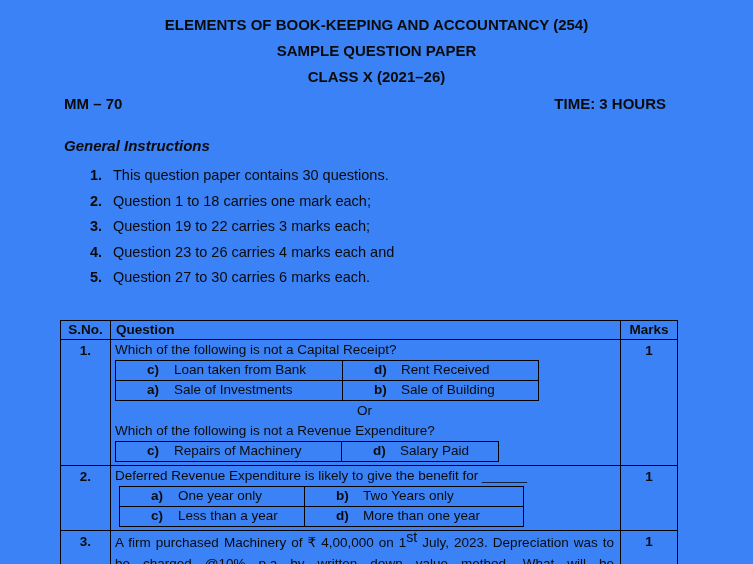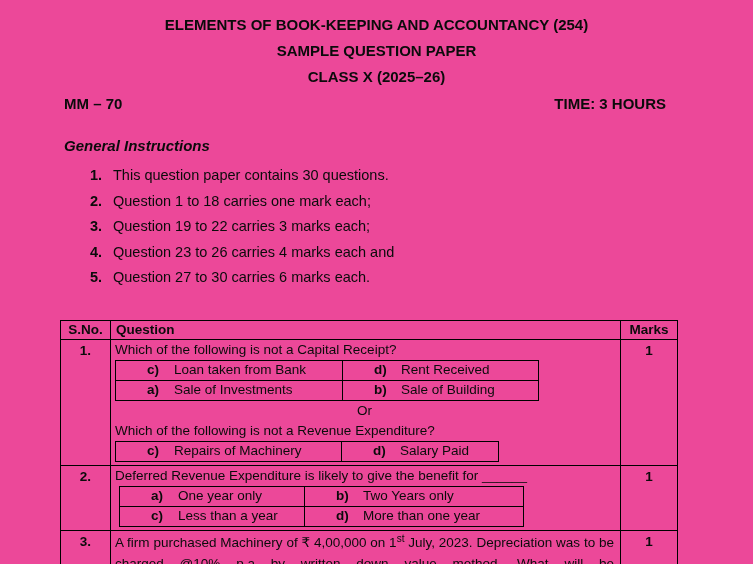--- a/index.html
+++ b/index.html
@@ -2,21 +2,21 @@
 <html><head>
 <meta charset="utf-8">
 <style>
   * { margin: 0; padding: 0; box-sizing: border-box; }
   html, body { background: #ffffff; }
   body {
     width: 753px; height: 564px; overflow: hidden;
     font-family: "Liberation Sans", "DejaVu Sans", sans-serif;
     color: #0b0b0b;
   }
-  .page { position: relative; width: 753px; height: 564px; padding-top: 12px; background: #ec4899; }
+  .page { position: relative; width: 753px; height: 564px; padding-top: 12px; background: #3b82f6; }
 
   
   .title-line { text-align: center; font-weight: bold; font-size: 15px; line-height: 26px; }
   .meta-row {
     display: flex; justify-content: space-between;
     margin: 5px 87px 0 64px;
     font-weight: bold; font-size: 15px; line-height: 17px;
   }
   .gi-heading {
     margin: 25px 0 0 64px;
@@ -55,31 +55,31 @@
   .opt-letter { font-weight: bold; display: inline-block; min-width: 17px; margin-right: 10px; }
   .t1 { width: 424px; } .t1 .c1 { width: 227px; }
   .t2 { width: 384px; } .t2 .c1 { width: 226px; }
   .t3 { width: 405px; margin-left: 4px; } .t3 .c1 { width: 185px; }
 
   
   .q-just {
     text-align: justify; text-align-last: justify;
     line-height: 21.5px; padding-top: 1px;
   }
-  .q-just sup { font-size: 10px; line-height: 0; }
+  .q-just sup { font-size: 14px; line-height: 0; }
   .row-last td { height: 75px; }
 </style>
 </head>
 <body>
 
 <div class="page">
 
   <div class="title-line">ELEMENTS OF BOOK-KEEPING AND ACCOUNTANCY (254)</div>
   <div class="title-line">SAMPLE QUESTION PAPER</div>
-  <div class="title-line">CLASS X (2025–26)</div>
+  <div class="title-line">CLASS X (2021–26)</div>
 
   <div class="meta-row">
     <span>MM – 70</span>
     <span>TIME: 3 HOURS</span>
   </div>
 
   <div class="gi-heading">General Instructions</div>
 
   <div class="ins-list">
     <div class="ins-item">

